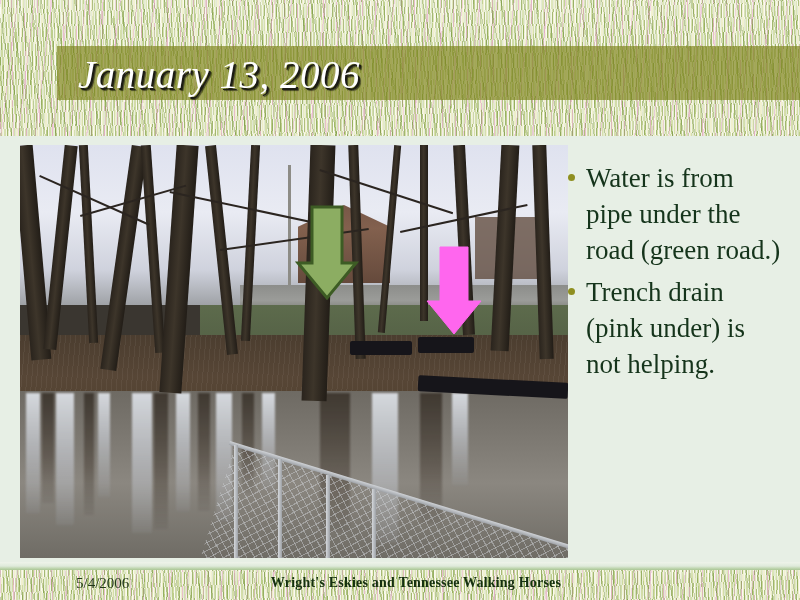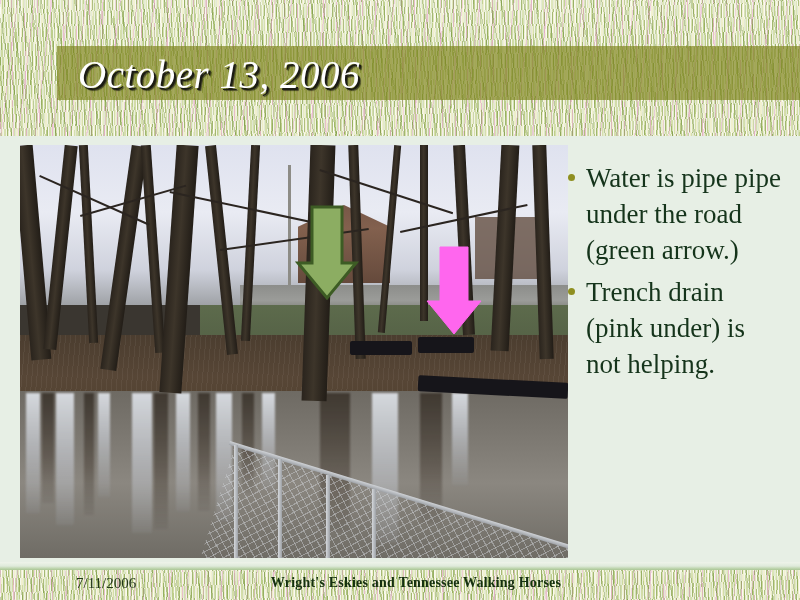--- a/index.html
+++ b/index.html
@@ -191,21 +191,21 @@
   }
 </style>
 </head>
 <body>
 
 <div id="slide">
 
   <div class="grass" id="grass-top"></div>
 
   <div id="title-band"></div>
-  <div id="title-text">October 13, 2006</div>
+  <div id="title-text">January 13, 2006</div>
 
   <div id="body-bg"></div>
 
   <div id="photo">
     <div class="ph-sky"></div>
     <div class="ph-building"></div>
     <div class="ph-building2"></div>
     <div class="ph-pole"></div>
     <div class="ph-road"></div>
     <div class="ph-lawn"></div>
@@ -268,26 +268,26 @@
     </svg>
 
     <svg class="arrow" style="left:404px;top:100px;" width="60" height="92" viewBox="0 0 60 92">
       <polygon points="16,2 44,2 44,56 57,56 30,89 3,56 16,56" fill="#ff66ee" stroke="#ff66ee" stroke-width="1" stroke-linejoin="miter"></polygon>
     </svg>
   </div>
 
   <div id="bullets">
     <div class="bullet-row">
       <div class="bullet-dot"></div>
-      <div class="bullet-text">Water is pipe pipe under the road (green arrow.)</div>
+      <div class="bullet-text">Water is from pipe under the road (green road.)</div>
     </div>
     <div class="bullet-row">
       <div class="bullet-dot"></div>
       <div class="bullet-text">Trench drain (pink under) is not helping.</div>
     </div>
   </div>
 
   <div id="footer-rule"></div>
   <div class="grass" id="grass-bottom"></div>
-  <div id="footer-date">7/11/2006</div>
+  <div id="footer-date">5/4/2006</div>
   <div id="footer-title">Wright's Eskies and Tennessee Walking Horses</div>
 
 </div>
 
 </body></html>

